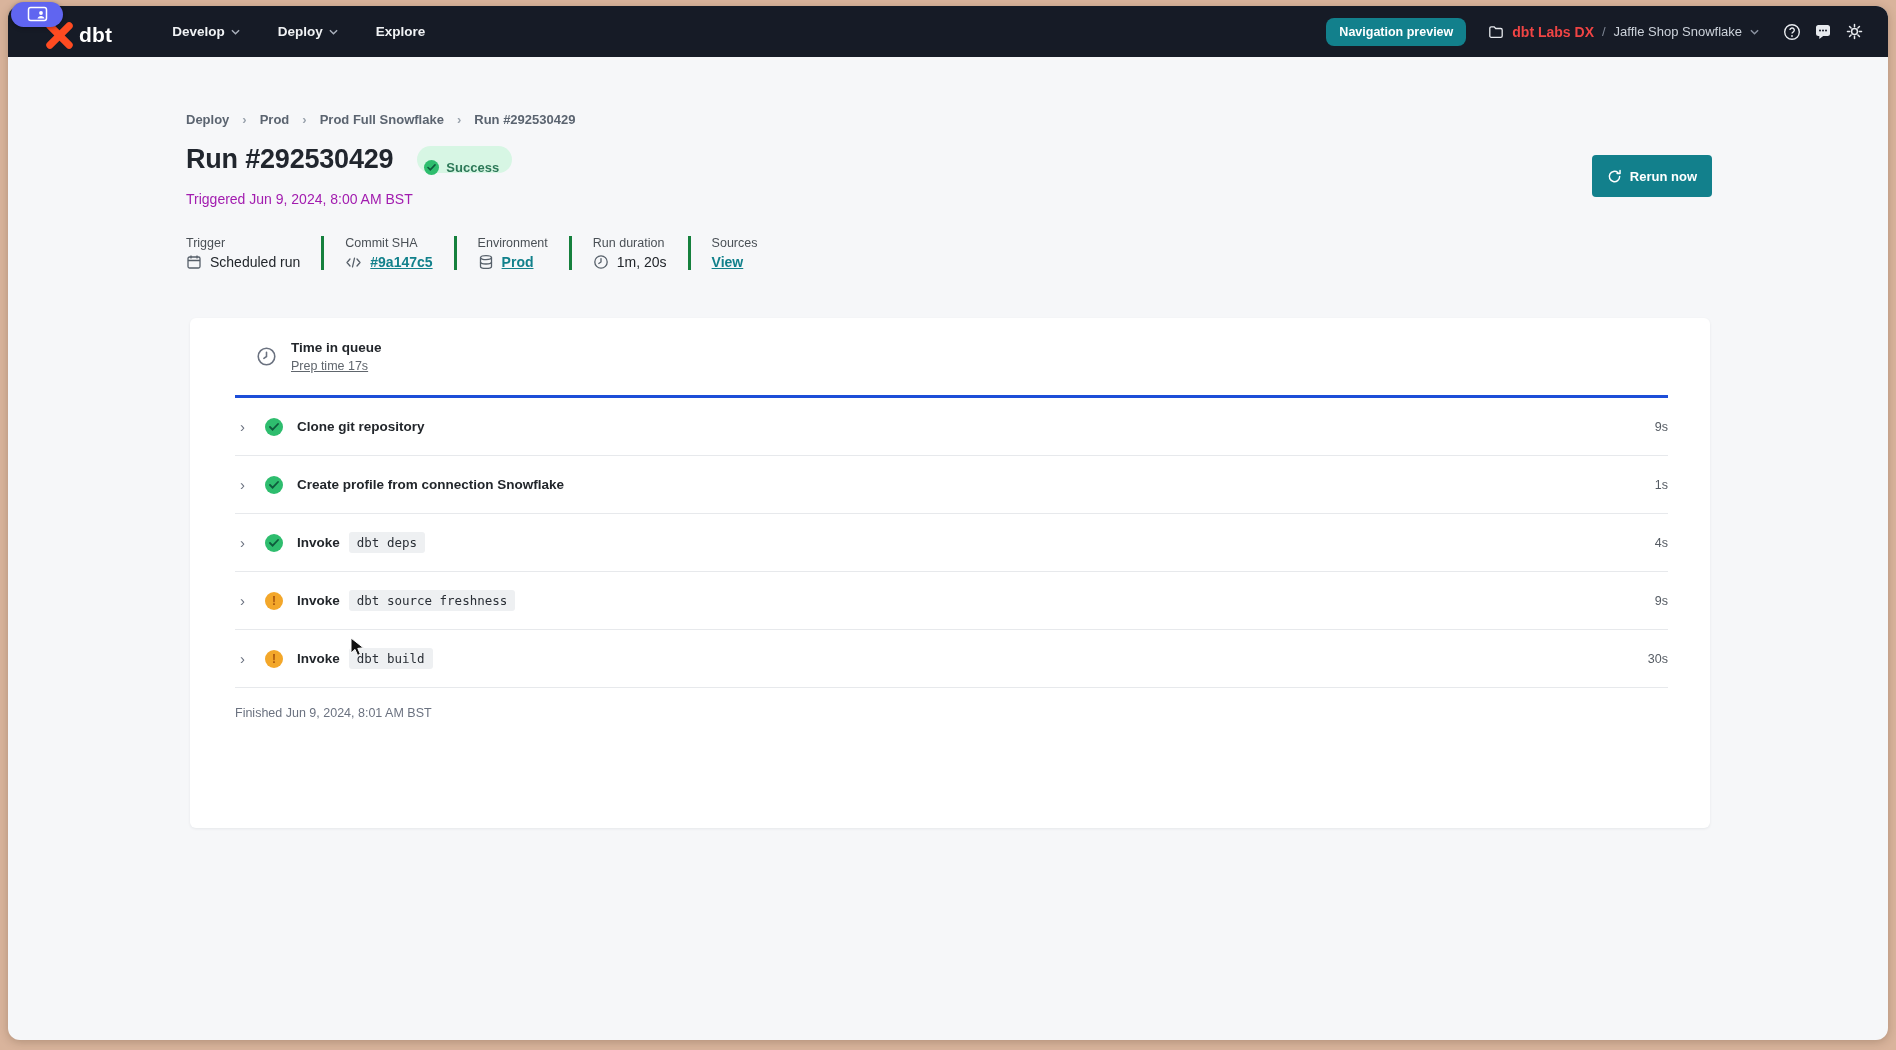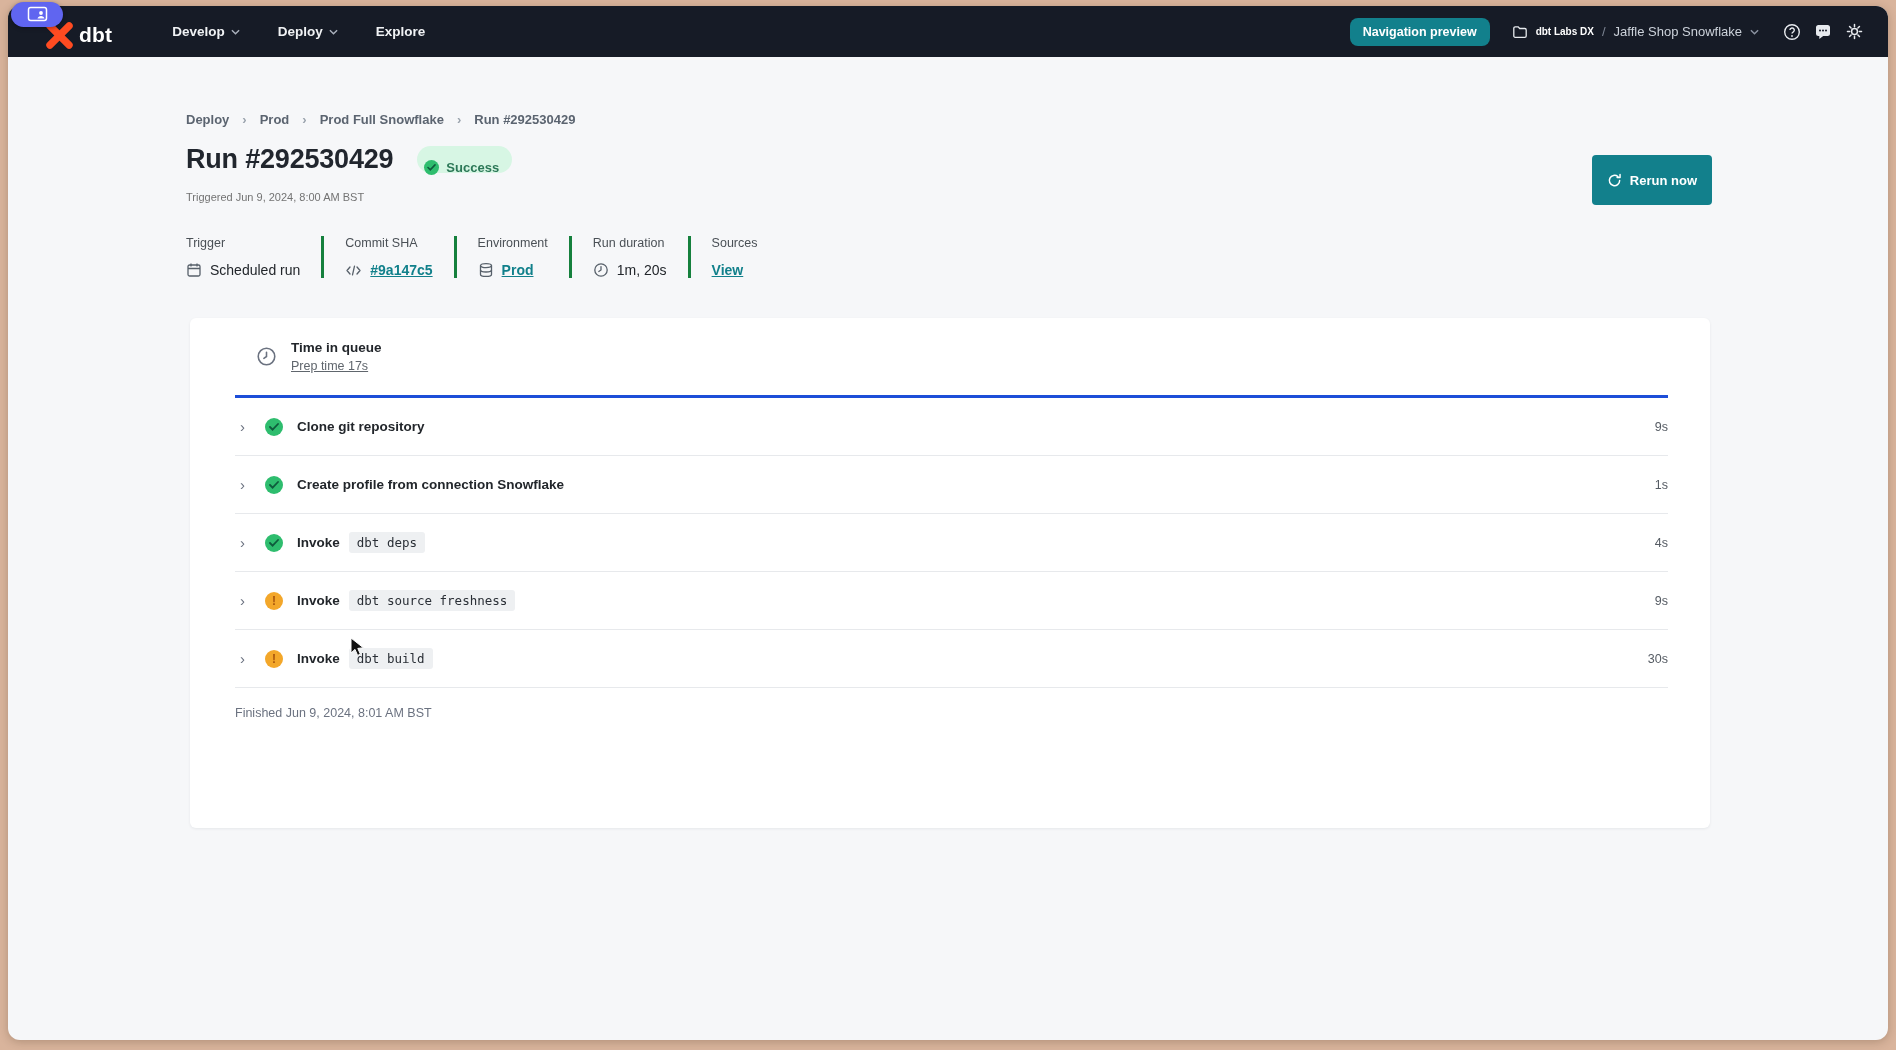--- a/index.html
+++ b/index.html
@@ -24,21 +24,21 @@
   .logo-text { font-size:21px; font-weight:700; color:#fff; letter-spacing:.2px; }
   .nav-menu { display:flex; align-items:center; margin-left:60px; gap:38px; }
   .nav-item { display:flex; align-items:center; gap:6px; font-size:13.5px; font-weight:700; color:#f0f2f4; cursor:pointer; }
   .nav-right { margin-left:auto; display:flex; align-items:center; gap:16px; }
   .preview-btn {
     background:#12808c; color:#fff; font-size:12.5px; font-weight:700;
     padding:7px 13px; border-radius:8px; border:none; cursor:pointer;
     font-family:"Liberation Sans", sans-serif;
   }
   .proj-crumb { display:flex; align-items:center; gap:8px; margin-left:6px; }
-  .proj-account { font-size:10px; font-weight:700; color:#ffffff; }
+  .proj-account { font-size:14px; font-weight:700; color:#ef4444; }
   .proj-sep { color:#7e8694; font-size:13px; }
   .proj-name { font-size:13px; color:#ccd2da; }
   .nav-icons { display:flex; align-items:center; gap:13px; margin-left:8px; }
   .nav-icons span { display:inline-flex; cursor:pointer; }
   
   .presence-badge {
     position:absolute; left:11px; top:2px; width:52px; height:25px;
     background:#6065f0; border-radius:13px; display:flex; align-items:center; justify-content:center;
     box-shadow:0 1px 4px rgba(0,0,0,.35); z-index:5;
   }
@@ -54,30 +54,30 @@
     border-radius:14px; height:27px; padding:16px 13px 0 7px;
   }
   .status-pill .dot {
     width:15px; height:15px; border-radius:50%; background:#2ebd6e;
     display:flex; align-items:center; justify-content:center;
   }
   .status-pill .txt { font-size:13px; font-weight:600; color:#2c7857; }
   .rerun-btn {
     position:absolute; right:0; top:43px; display:flex; align-items:center; gap:8px;
     background:#12808c; color:#fff; border:none; border-radius:4px;
-    height:50px; padding:0 15px; font-size:13px; font-weight:700; cursor:pointer;
+    height:42px; padding:0 15px; font-size:13px; font-weight:700; cursor:pointer;
     font-family:"Liberation Sans", sans-serif;
   }
-  .triggered { margin-top:16px; font-size:11px; color:#737373; }
+  .triggered { margin-top:16px; font-size:14px; color:#a21caf; }
   
   .meta-row { position:absolute; left:178px; top:230px; display:flex; align-items:stretch; }
   .meta-col { padding-right:21px; border-right:3px solid #15803d; margin-right:21px; }
   .meta-col:last-child { border-right:none; margin-right:0; }
   .meta-label { font-size:12.5px; color:#4a5056; }
-  .meta-value { display:flex; align-items:center; gap:8px; margin-top:12px; font-size:14px; color:#22262b; }
+  .meta-value { display:flex; align-items:center; gap:8px; margin-top:4px; font-size:14px; color:#22262b; }
   .meta-link { color:#11808b; text-decoration:underline; font-weight:600; cursor:pointer; }
   
   .card {
     position:absolute; left:182px; top:312px; width:1520px; height:510px;
     background:#fff; border-radius:6px; box-shadow:0 1px 3px rgba(20,30,40,.07);
   }
   .card-inner { margin:0 42px 0 45px; }
   .tabs { display:flex; gap:47px; padding-top:44px; margin-left:23px; }
   .tabs-border { border-bottom:1px solid #e7e9ec; }
   .tab { font-size:13.5px; color:#4a5056; padding-bottom:13px; cursor:pointer; }

